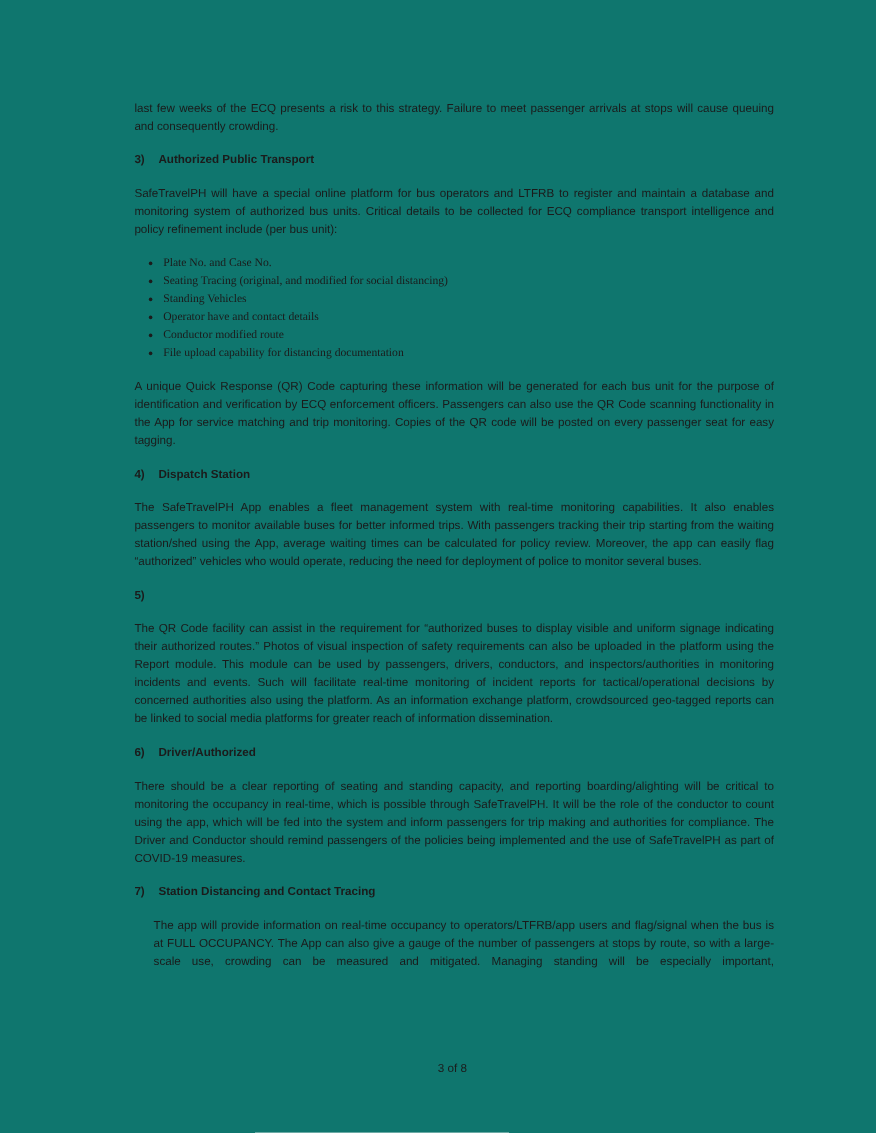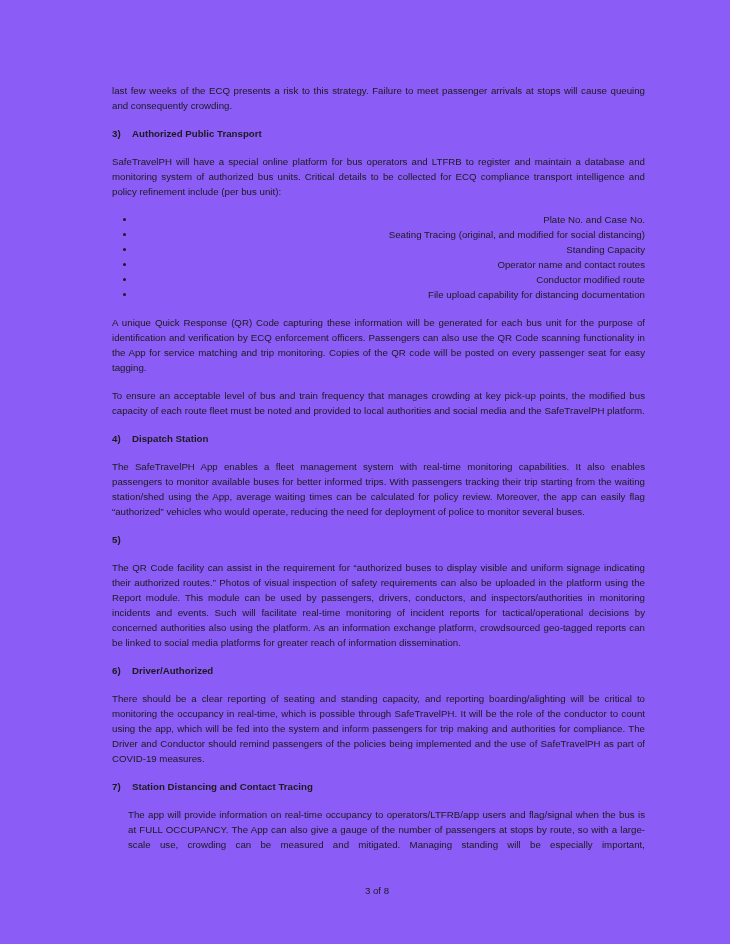--- a/index.html
+++ b/index.html
@@ -4,21 +4,21 @@
 <style>
   html, body {
     margin: 0;
     padding: 0;
     background: #ffffff;
   }
   .page {
     position: relative;
     width: 730px;
     height: 944px;
-    background: #8b5cf6;
+    background: #0f766e;
     overflow: hidden;
     font-family: "Liberation Sans", sans-serif;
     color: #1b1b1b;
   }
   .doc-content {
     position: absolute;
     left: 112px;
     top: 83px;
     width: 533px;
     font-size: 9.7px;
@@ -38,21 +38,22 @@
     margin: 0 0 13px 0;
     text-align: left;
   }
   .heading-num {
     flex: none;
     width: 20px;
   }
   ul.bullet-list {
     margin: 0 0 13px 0;
     padding: 0 0 0 24px;
-    text-align: right;
+    text-align: left;
+    font-family: Liberation Serif, serif;
   }
   ul.bullet-list li {
     margin: 0;
     padding-left: 0;
     list-style-type: disc;
   }
   .page-footer {
     position: absolute;
     left: 12px;
     top: 883px;
@@ -72,27 +73,26 @@
     <p class="body-para">last few weeks of the ECQ presents a risk to this strategy. Failure to meet passenger arrivals at stops will cause queuing and consequently crowding.</p>
 
     <div class="section-heading">
       <span class="heading-num">3)</span>
       <span>Authorized Public Transport</span>
     </div>
     <p class="body-para">SafeTravelPH will have a special online platform for bus operators and LTFRB to register and maintain a database and monitoring system of authorized bus units. Critical details to be collected for ECQ compliance transport intelligence and policy refinement include (per bus unit):</p>
     <ul class="bullet-list">
       <li>Plate No. and Case No.</li>
       <li>Seating Tracing (original, and modified for social distancing)</li>
-      <li>Standing Capacity</li>
-      <li>Operator name and contact routes</li>
+      <li>Standing Vehicles</li>
+      <li>Operator have and contact details</li>
       <li>Conductor modified route</li>
       <li>File upload capability for distancing documentation</li>
     </ul>
     <p class="body-para">A unique Quick Response (QR) Code capturing these information will be generated for each bus unit for the purpose of identification and verification by ECQ enforcement officers. Passengers can also use the QR Code scanning functionality in the App for service matching and trip monitoring. Copies of the QR code will be posted on every passenger seat for easy tagging.</p>
-    <p class="body-para">To ensure an acceptable level of bus and train frequency that manages crowding at key pick-up points, the modified bus capacity of each route fleet must be noted and provided to local authorities and social media and the SafeTravelPH platform.</p>
 
     <div class="section-heading">
       <span class="heading-num">4)</span>
       <span>Dispatch Station</span>
     </div>
     <p class="body-para">The SafeTravelPH App enables a fleet management system with real-time monitoring capabilities. It also enables passengers to monitor available buses for better informed trips. With passengers tracking their trip starting from the waiting station/shed using the App, average waiting times can be calculated for policy review. Moreover, the app can easily flag “authorized” vehicles who would operate, reducing the need for deployment of police to monitor several buses.</p>
 
     <div class="section-heading">
       <span class="heading-num">5)</span>
     </div>

